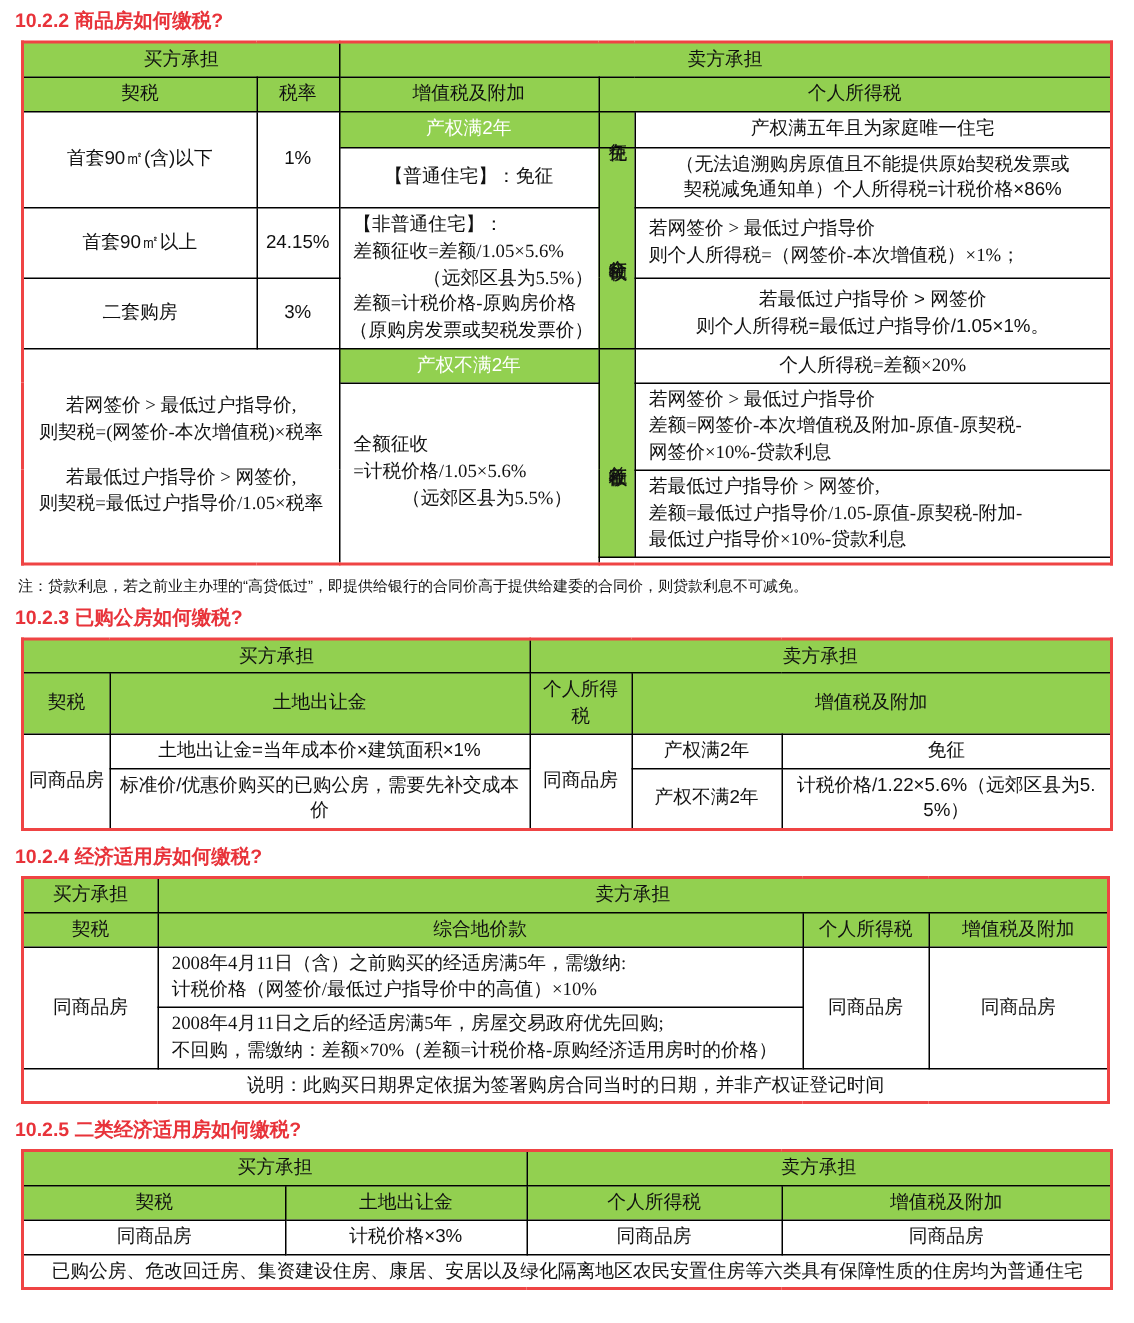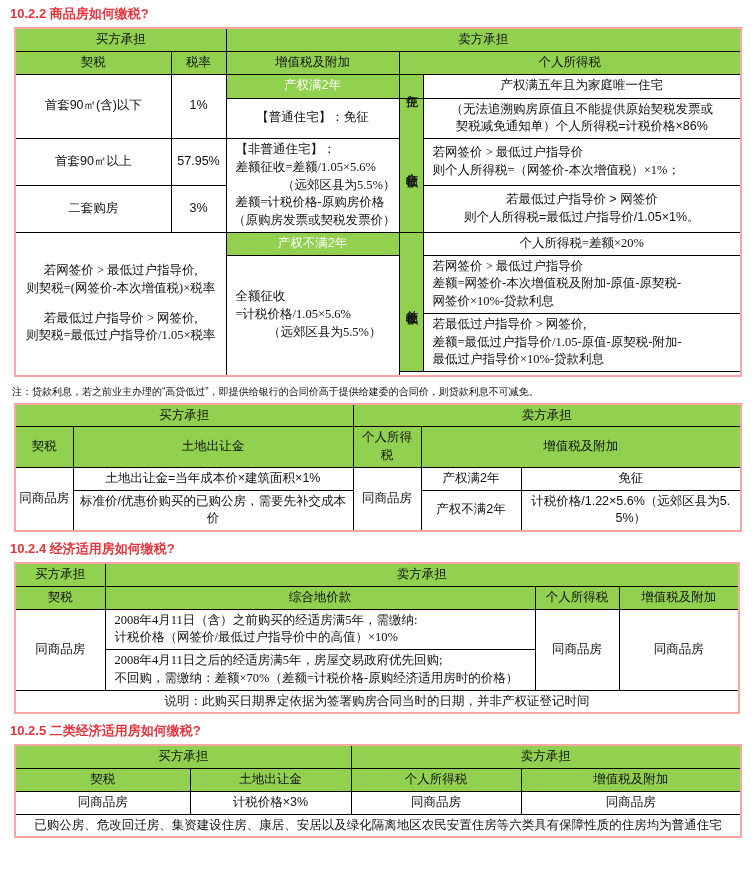--- a/index.html
+++ b/index.html
@@ -13,21 +13,21 @@
   .sec-title{
     color:#E8333A;font-size:13px;font-weight:700;
     margin:0 0 4px 10px;letter-spacing:0px;
   }
   .sec-title.t1{padding-top:5px;}
 
   table.tbl{
     border-collapse:collapse;
     table-layout:fixed;
     margin-left:14px;
-    border:2px solid #fca5a5;
+    border:2px solid #ef4444;
     background:#fff;
   }
   table.tbl td, table.tbl th{
     border:1px solid #000;
     padding:2px 3px;
     font-size:12.5px;
     line-height:1.42;
     text-align:center;
     vertical-align:middle;
     font-weight:400;
@@ -89,21 +89,21 @@
         <td>【普通住宅】：免征</td>
         <td class="greenvert" rowspan="3">全额征收</td>
         <td class="tc">
           <div>（无法追溯购房原值且不能提供原始契税发票或</div>
           <div>契税减免通知单）个人所得税=计税价格×86%</div>
         </td>
       </tr>
 
       <tr>
         <td>首套90㎡以上</td>
-        <td>57.95%</td>
+        <td>24.15%</td>
         <td class="tl" rowspan="2">
           <div class="tl">【非普通住宅】：</div>
           <div class="tl">差额征收=差额/1.05×5.6%</div>
           <div style="text-align:right;">（远郊区县为5.5%）</div>
           <div class="tl">差额=计税价格-原购房价格</div>
           <div style="text-align:right;">（原购房发票或契税发票价）</div>
         </td>
         <td class="tl">
           <div class="tl">若网签价 &gt; 最低过户指导价</div>
           <div class="tl">则个人所得税=（网签价-本次增值税）×1%；</div>
@@ -152,20 +152,21 @@
       </tr>
       <tr style="height:4px;">
         <td style="border:none;padding:0;height:2px;"></td>
         <td style="border:none;padding:0;height:2px;"></td>
       </tr>
     </tbody>
   </table>
 
   <div class="note">注：贷款利息，若之前业主办理的“高贷低过”，即提供给银行的合同价高于提供给建委的合同价，则贷款利息不可减免。</div>
 
+  <div class="sec-title">10.2.3 已购公房如何缴税?</div>
 
   <table class="tbl" style="width:726px;">
     <colgroup>
       <col style="width:58px">
         <col style="width:280px">
         <col style="width:68px">
       <col style="width:100px">
         <col style="width:220px">
     </colgroup>
     <tbody>

